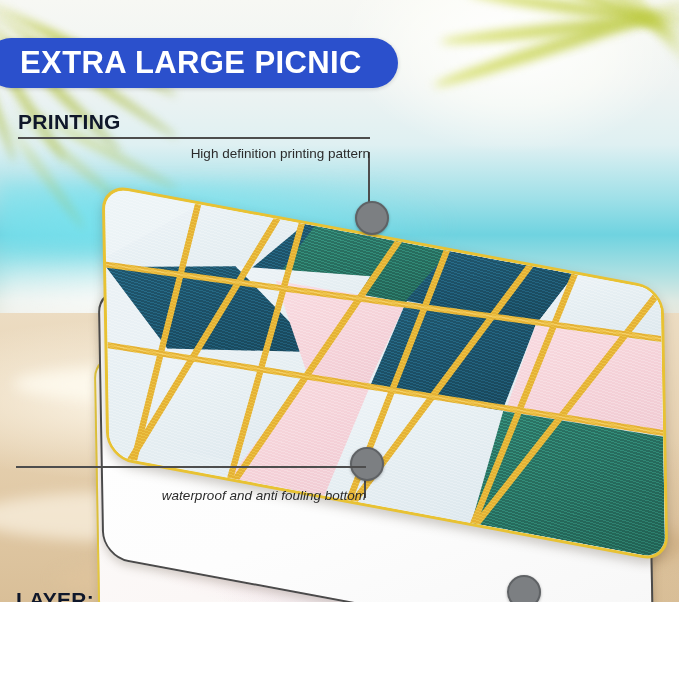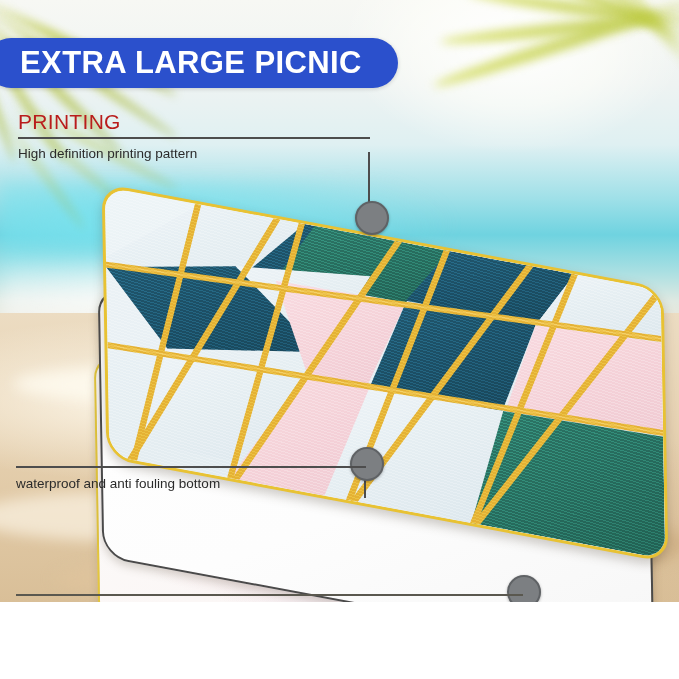--- a/index.html
+++ b/index.html
@@ -134,27 +134,28 @@
     font-size:31px;font-weight:bold;
     letter-spacing:.4px;
     padding-left:34px;
     white-space:nowrap;
     font-family:"Liberation Sans", sans-serif;
   }
 
   
   .callout{position:absolute;}
   .callout-title{
-    font-size:21px;font-weight:normal;color:#b91c1c;
+    font-size:21px;font-weight:bold;color:#0f172a;
     letter-spacing:.3px;white-space:nowrap;
     font-family:"Liberation Sans", sans-serif;
   }
   .callout-sub{
     font-size:13.5px;color:#2b2b2b;white-space:nowrap;
     font-family:"Liberation Sans", sans-serif;
+    text-align:right;
   }
   .rule{
     height:2px;background:#4d4d4d;
   }
 
   
   .leader{position:absolute;background:#4d4d4d;}
   .leader-v{width:2px;}
 
   .dot{
@@ -276,20 +277,21 @@
   </div>
 
   <div class="callout" style="left:18px;top:110px;width:352px;">
     <div class="callout-title">PRINTING</div>
     <div class="rule" style="width:352px;margin-top:3px;"></div>
     <div class="callout-sub" style="margin-top:7px;">High definition printing pattern</div>
   </div>
 
   <div class="callout" style="left:16px;top:462px;width:350px;">
     <div class="rule" style="width:350px;margin-top:4px;"></div>
-    <div class="callout-sub" style="margin-top:8px;">waterproof and anti fouling bottom</div>
+    <div class="callout-sub" style="margin-top:20px;font-style:italic;">waterproof and anti fouling bottom</div>
   </div>
 
   <div class="callout" style="left:16px;top:588px;width:507px;">
+    <div class="callout-title">LAYER:</div>
     <div class="rule" style="width:507px;margin-top:6px;background:#5a584f;"></div>
   </div>
 
 </div>
 
 </body></html>

